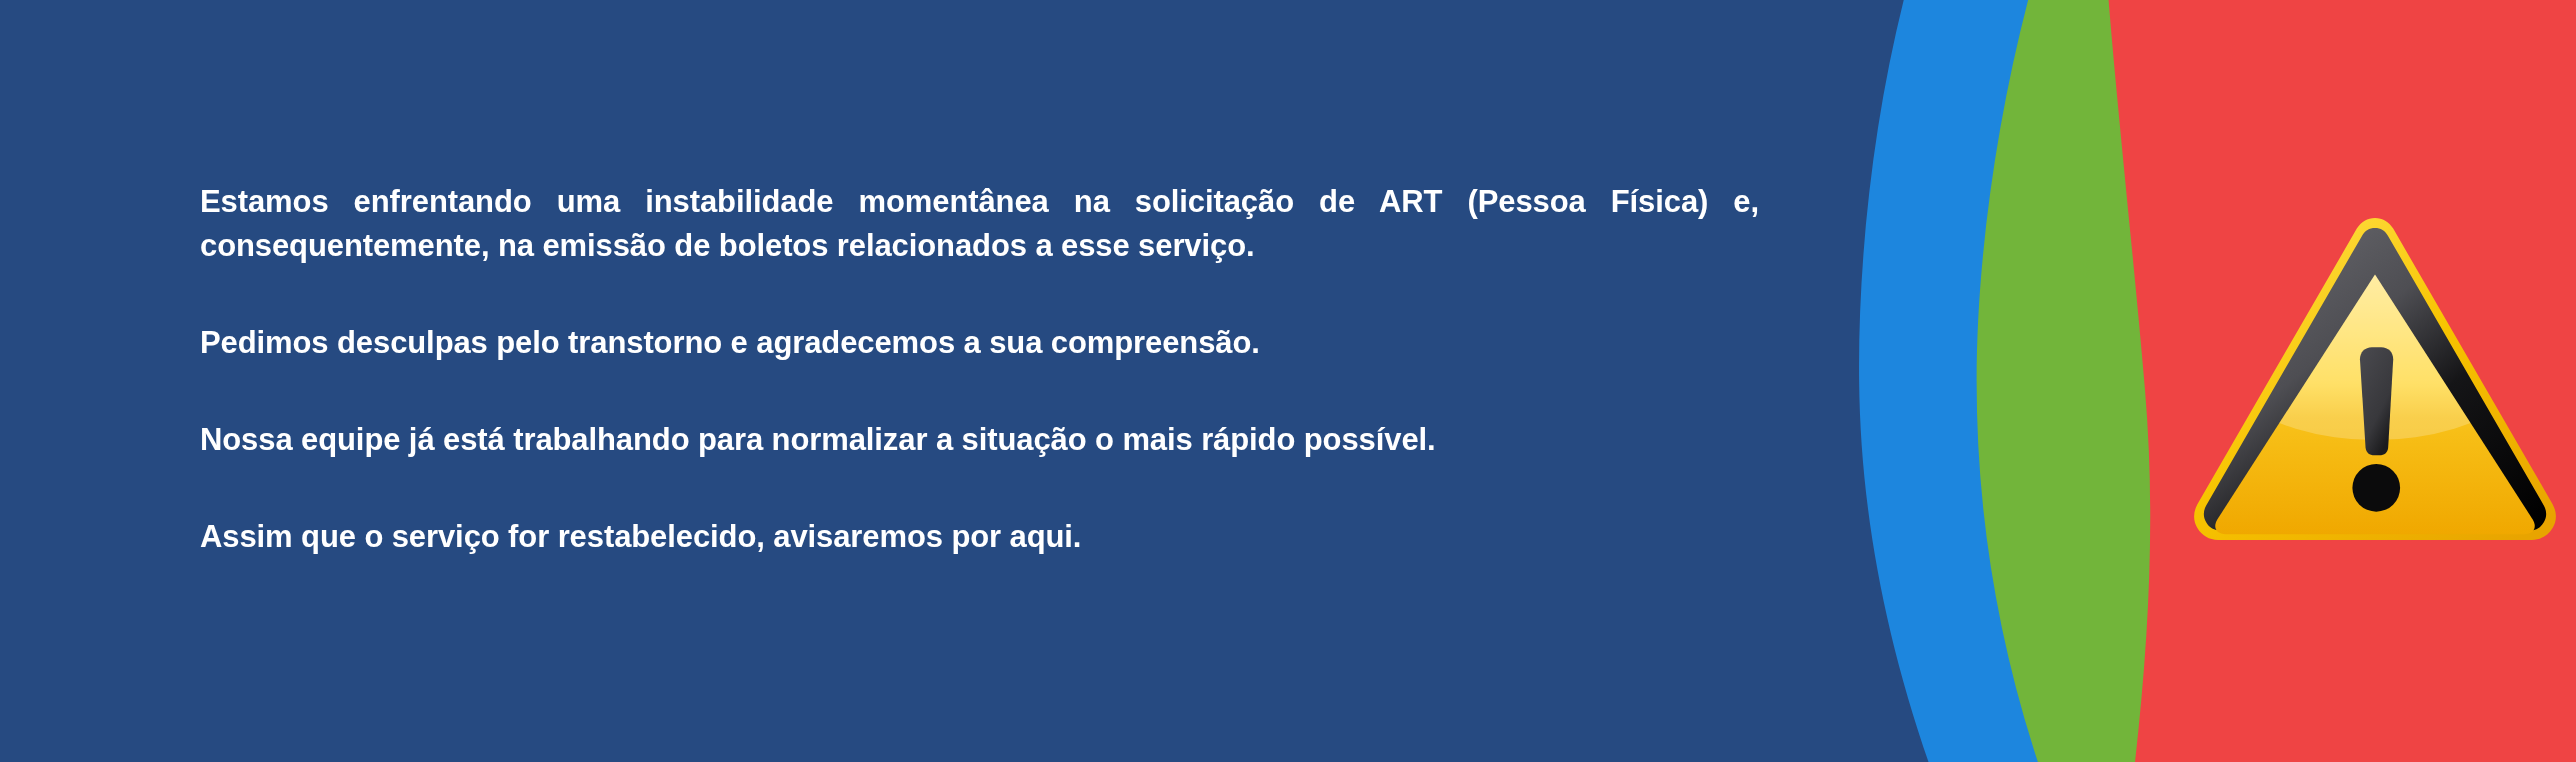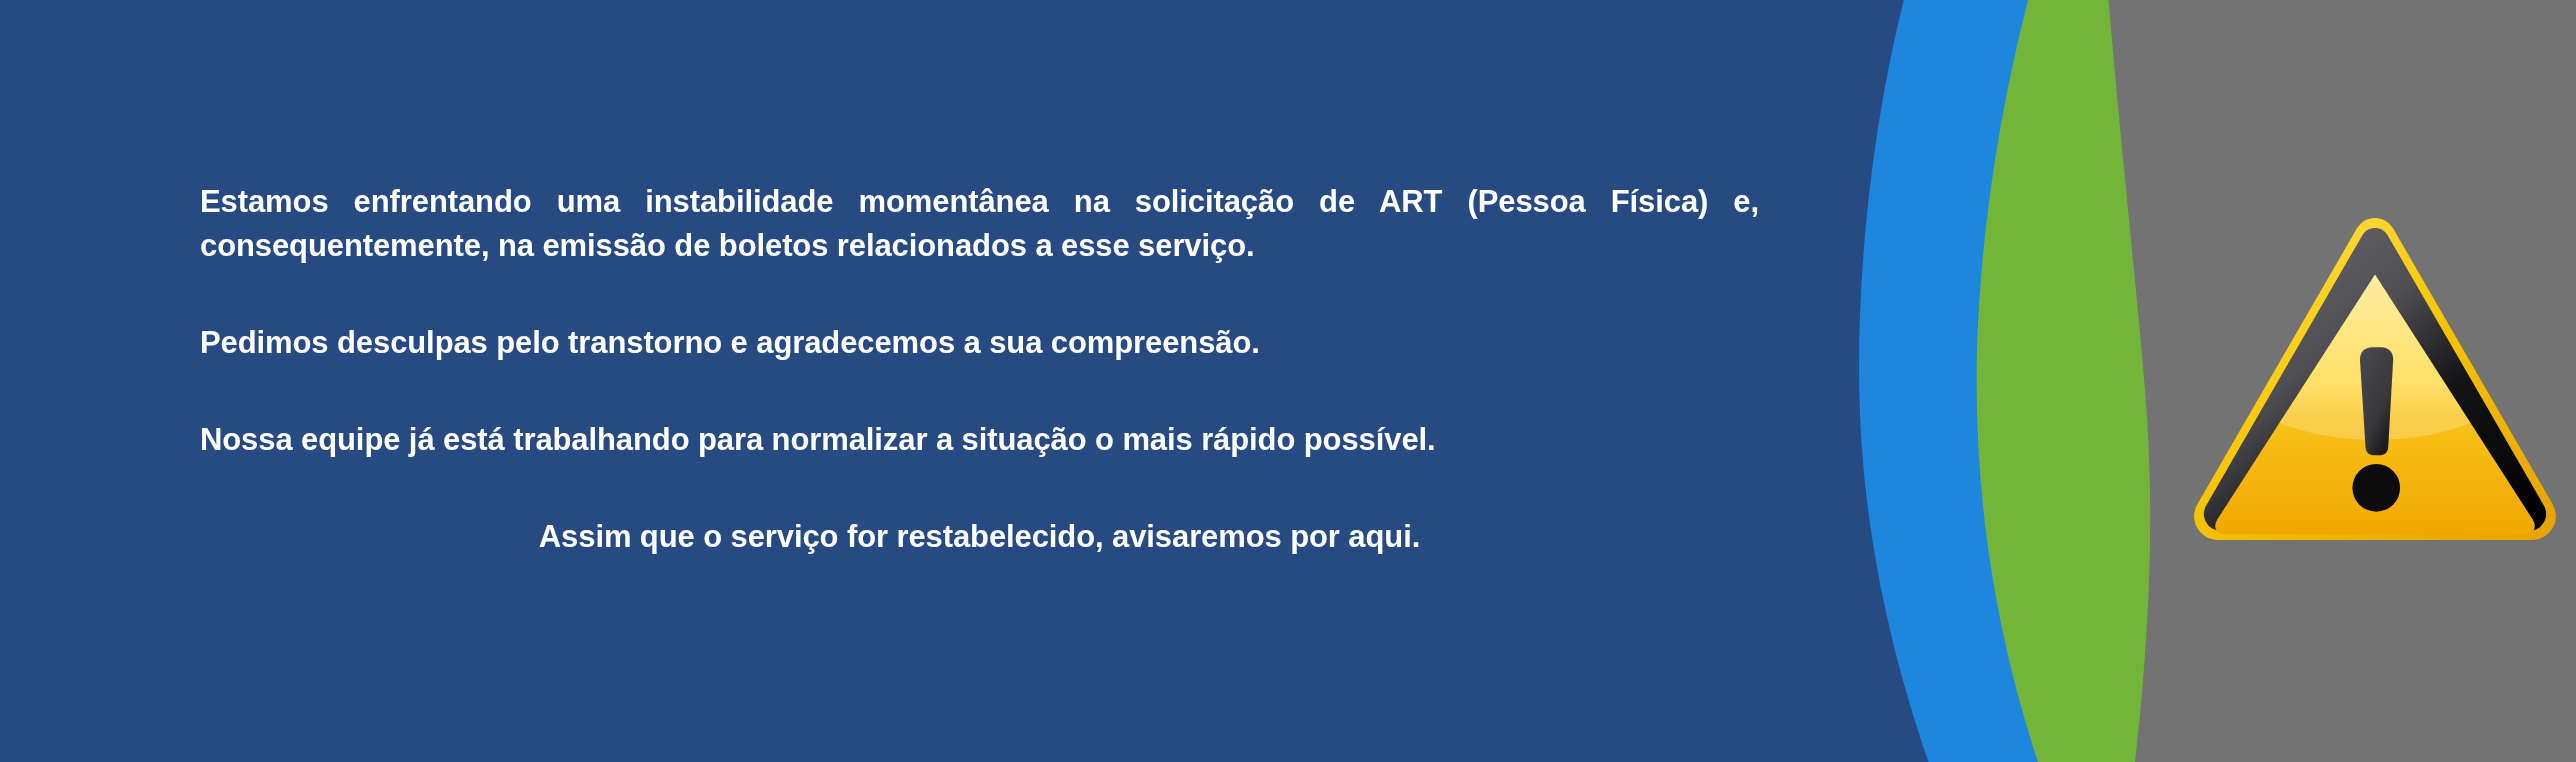--- a/index.html
+++ b/index.html
@@ -11,21 +11,21 @@
     width: 2576px;
     height: 763px;
     overflow: hidden;
     font-family: "Liberation Sans", sans-serif;
   }
 
   #banner {
     position: relative;
     width: 2576px;
     height: 763px;
-    background: #737373;
+    background: #ef4444;
     overflow: hidden;
   }
 
   
   #bg-navy-panel {
     position: absolute;
     left: 0;
     top: 0;
     width: 1948px;
     height: 763px;
@@ -55,21 +55,20 @@
     letter-spacing: -0.1px;
     margin: 0 0 53px 0;
     white-space: pre-wrap;
   }
   .msg-para.justified {
     text-align: justify;
     text-align-last: left;
   }
   .msg-para:last-child {
     margin-bottom: 0;
-    text-align: center;
   }
 
   
   #warning-icon {
     position: absolute;
     left: 2193px;
     top: 214px;
     width: 364px;
     height: 333px;
     z-index: 6;

